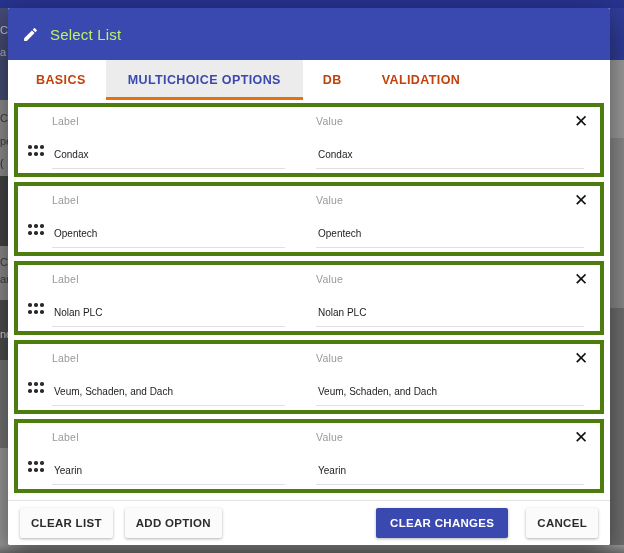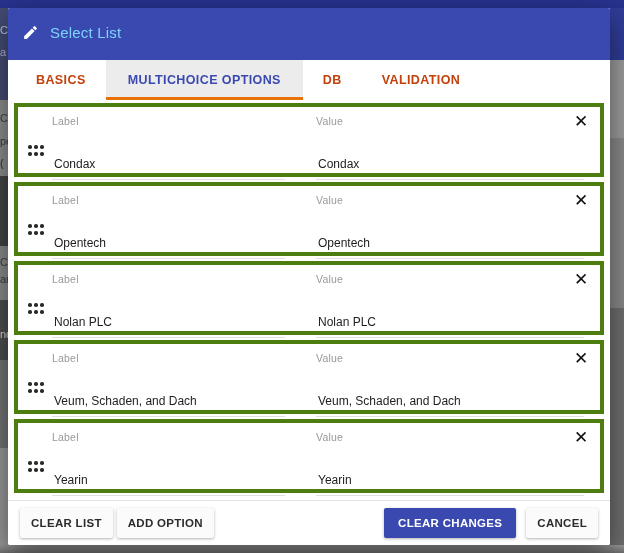--- a/index.html
+++ b/index.html
@@ -53,21 +53,21 @@
   .modal {
     position:absolute; left:8px; top:8px; width:602px; height:537px;
     background:#fff; border-radius:2px;
     box-shadow:0 10px 30px rgba(0,0,0,.5);
     display:flex; flex-direction:column; overflow:hidden;
   }
 
   
   .dlg-header {
     height:52px; flex:0 0 52px; background:#3a49b0;
-    display:flex; padding:16px 14px; color:#7dd3fc;
+    display:flex; align-items:center; padding:8px 14px; color:#bef264;
   }
   .pencil { width:17px; height:17px; margin-right:11px; flex:0 0 auto; }
   .dlg-title { font-size:15px; font-weight:500; letter-spacing:.2px; }
   .client-id { margin-left:auto; font-size:14px; font-weight:700; letter-spacing:.2px; }
 
   
   .tabbar {
     height:40px; flex:0 0 40px; background:#fff;
     display:flex; align-items:stretch; padding-left:8px;
   }
@@ -95,37 +95,37 @@
     display:grid; grid-template-columns:repeat(3,4px); grid-auto-rows:4px;
     gap:3px 2px; cursor:grab;
   }
   .drag-handle i { width:3.5px; height:3.5px; border-radius:50%; background:#2b2b2b; }
   .fields { display:flex; padding:8px 0 0 34px; }
   .field { display:flex; flex-direction:column; }
   .field.label-col { width:233px; margin-right:31px; }
   .field.value-col { width:268px; }
   .caption { font-size:10.5px; color:#999; letter-spacing:.2px; }
   .text-input {
-    margin-top:28px; width:100%;
+    margin-top:20px; width:100%;
     border:none; border-bottom:1px solid #e0e0e0; outline:none;
     font-family:"Liberation Sans", sans-serif;
-    font-size:12px; color:#1d1d1d; background:transparent;
+    font-size:10px; color:#1d1d1d; background:transparent;
     padding:2px 2px 8px 2px;
   }
   .close-btn {
     position:absolute; top:4px; right:8px; width:22px; height:22px;
     border:none; background:transparent; cursor:pointer;
     font-size:17px; line-height:22px; color:#111; text-align:center; padding:0;
   }
 
   
   .dlg-footer {
     flex:0 0 45px; height:45px; background:#fff;
     border-top:1px solid #e3e3e3;
-    display:flex; align-items:center; padding:0 12px;
+    display:flex; align-items:center; padding:0 12px;gap:8px;
   }
   .btn {
     font-family:"Liberation Sans", sans-serif;
     font-size:11.5px; font-weight:700; letter-spacing:.3px;
     color:#2b2b2b; background:#fbfbfb; border:none; border-radius:2px;
     padding:9px 11px; box-shadow:0 1px 3px rgba(0,0,0,.3); cursor:pointer;
     white-space:nowrap;
   }
   .btn + .btn { margin-left:4px; }
   .spacer { flex:1 1 auto; }

